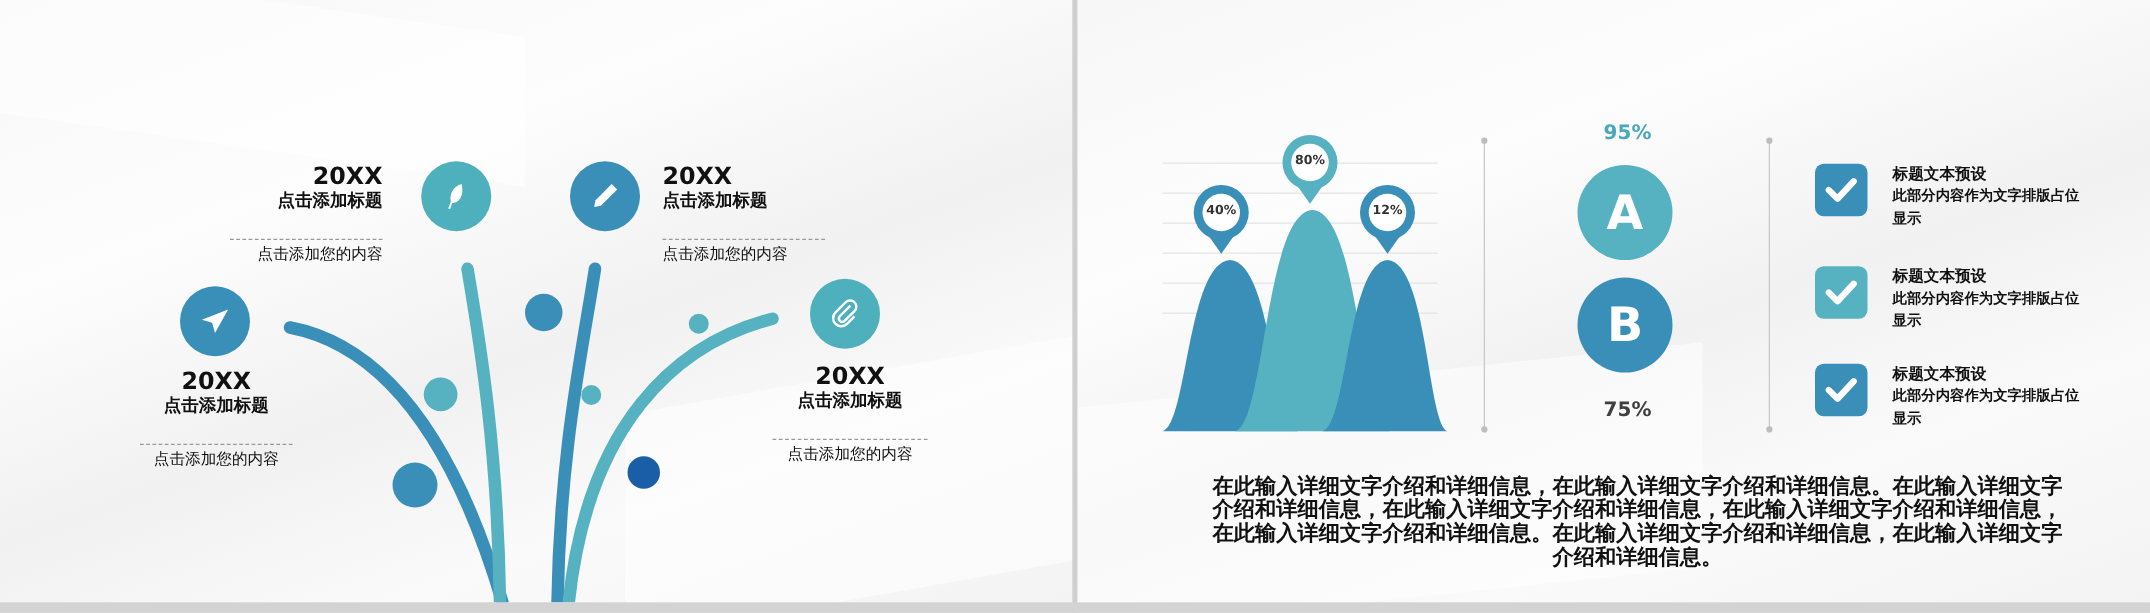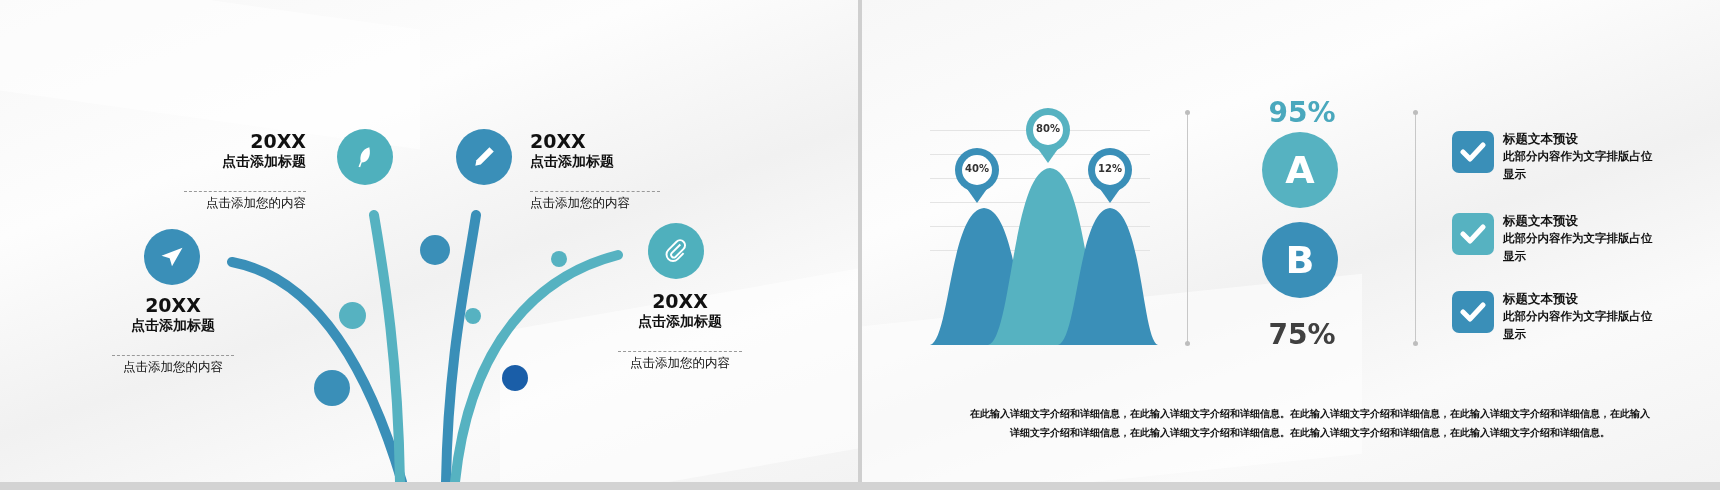--- a/index.html
+++ b/index.html
@@ -19,29 +19,29 @@
   .tblock.center-al { text-align: center; }
   .tblock .year { font-weight: bold; font-size: 19px; line-height: 22px; color: #111; }
   .tblock .title { font-weight: bold; font-size: 14px; line-height: 18px; color: #111; padding-bottom: 21px; border-bottom: 1px dashed #999; }
   .tblock .body { font-size: 12.5px; line-height: 18px; color: #111; padding-top: 2px; }
 
   .icon-circle { position: absolute; border-radius: 50%; display: flex; align-items: center; justify-content: center; }
   .dot { position: absolute; border-radius: 50%; }
   .vline { position: absolute; width: 1px; background: #c8c8c8; }
   .vline::before, .vline::after { content: ""; position: absolute; left: -2px; width: 5px; height: 5px; border-radius: 50%; background: #bdbdbd; }
   .vline::before { top: -2px; } .vline::after { bottom: -2px; }
-  .pct { position: absolute; font-weight: bold; font-size: 28px; color: #4aa8bd; width: 80px; text-align: center; }
+  .pct { position: absolute; font-weight: bold; font-size: 16px; color: #4aa8bd; width: 80px; text-align: center; }
   .pct.b { color: #404040; }
   .letter-circle { position: absolute; width: 76px; height: 76px; border-radius: 50%; display: flex; align-items: center; justify-content: center;
                    color: #fff; font-weight: bold; font-size: 38px; font-family: "DejaVu Sans", sans-serif; }
-  .check-item { position: absolute; left: 1452px; display: flex; gap: 9px; }
+  .check-item { position: absolute; left: 1452px; display: flex; gap: 20px; }
   .check-box { width: 42px; height: 42px; border-radius: 7px; display: flex; align-items: center; justify-content: center; margin-top: 1px; }
   .check-text .ct { font-weight: bold; font-size: 12.5px; line-height: 17px; color: #111; }
   .check-text .cb { font-size: 11.5px; line-height: 18px; color: #111; width: 150px; font-weight: bold; }
-  .para { position: absolute; left: 970px; top: 380px; width: 680px; text-align: center; font-size: 10px; line-height: 19px; font-weight: bold; color: #111; margin-top: 24px; }
+  .para { position: absolute; left: 970px; top: 380px; width: 680px; text-align: center; font-size: 17px; line-height: 19px; font-weight: bold; color: #111; }
   .hline { position: absolute; height: 1px; background: #e4e4e4; }
 </style>
 </head>
 <body>
 
 <div class="slide" id="slide1">
   <div class="facet" style="left:0;top:0;width:420px;height:120px;transform:skewY(8deg);"></div>
   <div class="facet" style="left:500px;top:300px;width:360px;height:180px;transform:skewY(-10deg);"></div>
 
   <svg style="position:absolute;left:0;top:0;" width="858" height="482">

